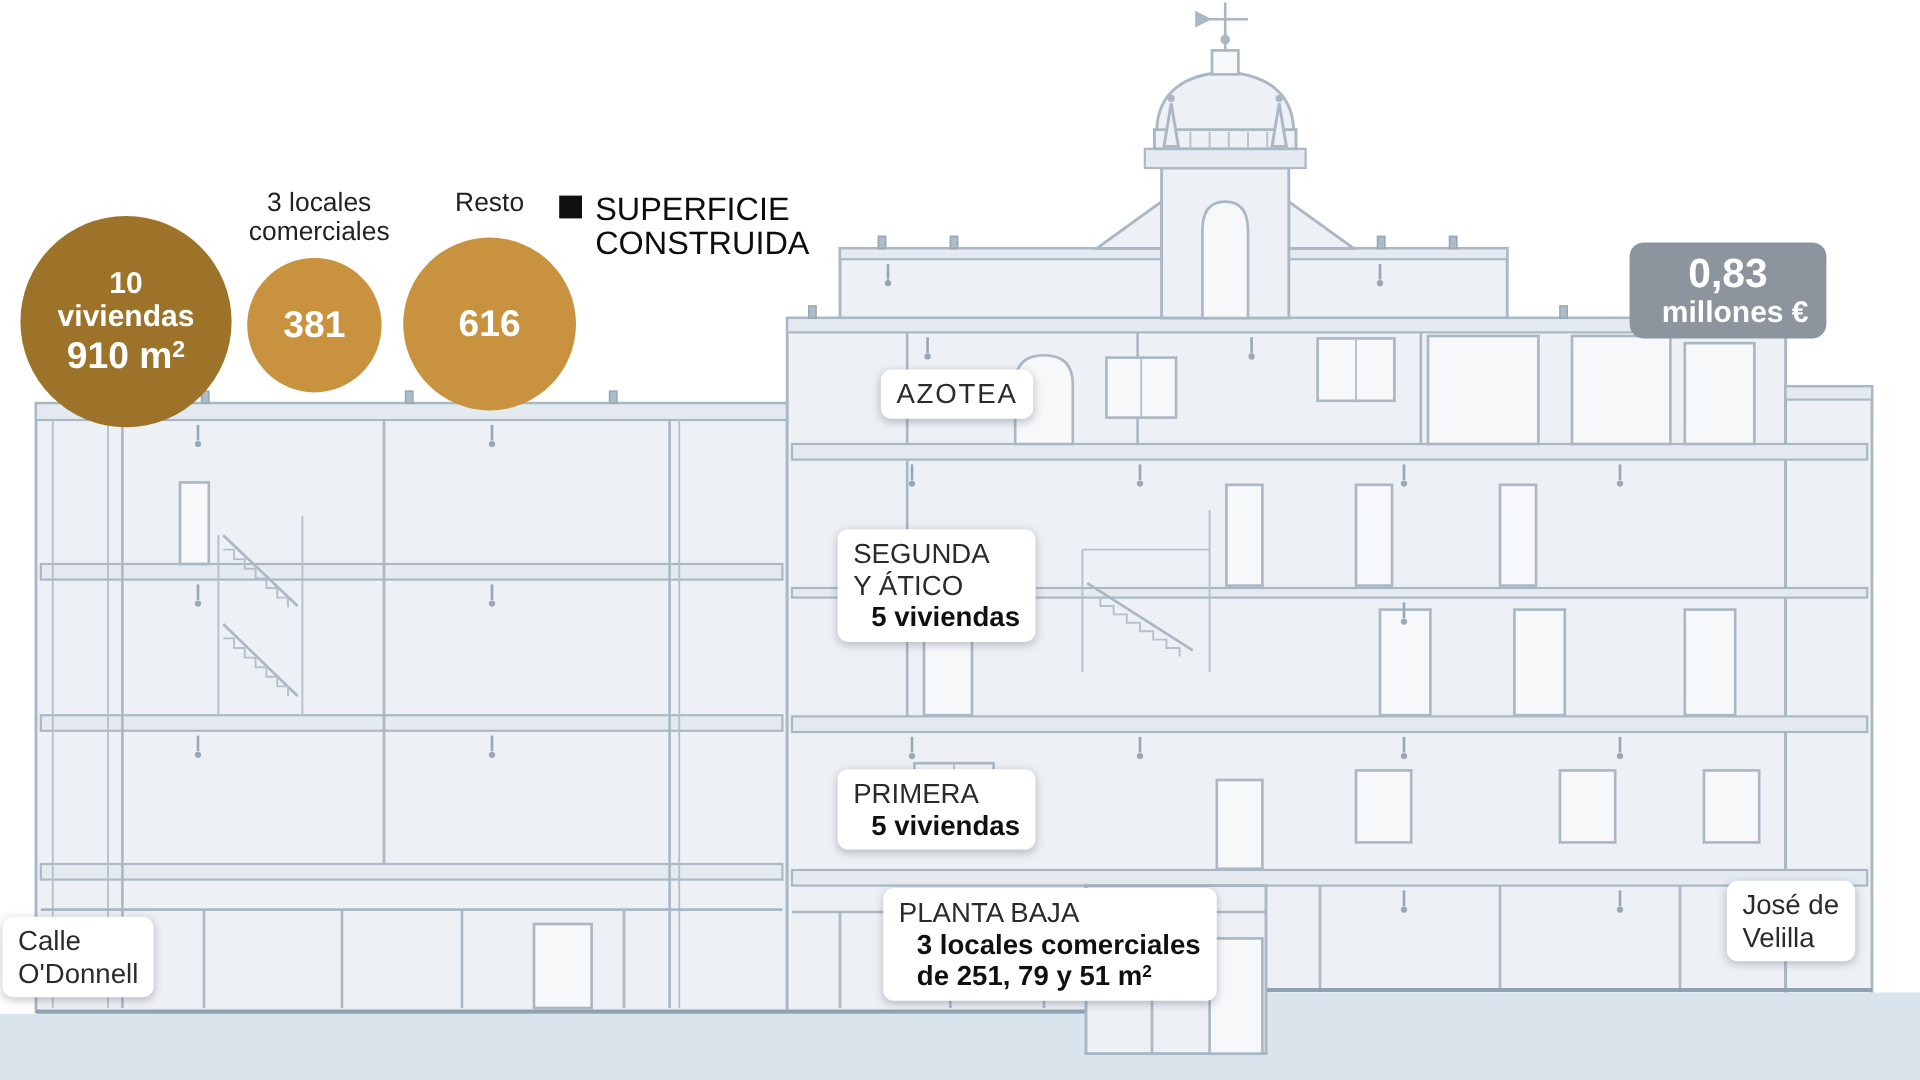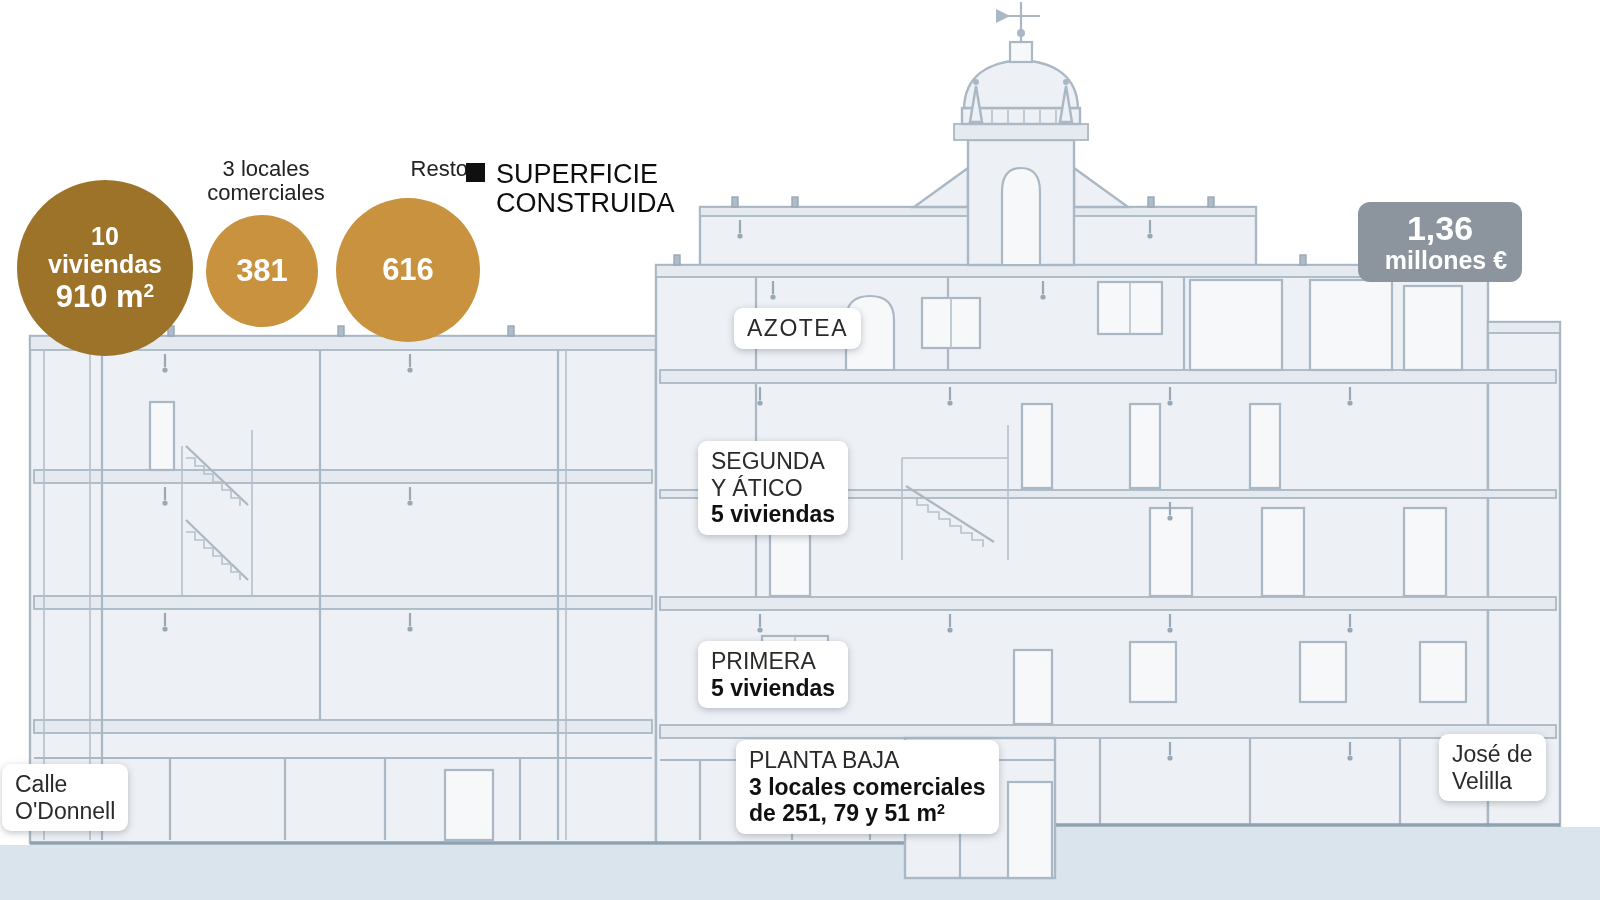--- a/index.html
+++ b/index.html
@@ -22,39 +22,39 @@
   
   .bubble{position:absolute;border-radius:50%;color:#fff;display:flex;flex-direction:column;
           align-items:center;justify-content:center;text-align:center;font-weight:700;z-index:3;}
   #bubble-viviendas{left:17px;top:180px;width:176px;height:176px;background:#9c7329;line-height:1.12;}
   #bubble-viviendas .l{font-size:25px;}
   #bubble-viviendas .area{font-size:31px;margin-top:2px;}
   #bubble-locales{left:206px;top:215px;width:112px;height:112px;background:#c8923e;font-size:31px;}
   #bubble-resto{left:336px;top:198px;width:144px;height:144px;background:#c8923e;font-size:31px;}
   .bubble-label{position:absolute;text-align:center;font-size:22px;color:#222;line-height:1.08;z-index:3;}
   #label-locales{left:196px;top:157px;width:140px;}
-  #label-resto{left:348px;top:157px;width:120px;text-align:right;}
+  #label-resto{left:348px;top:157px;width:120px;}
   .sup{font-size:0.62em;vertical-align:0.5em;}
 
   
   .legend{position:absolute;display:flex;gap:11px;z-index:4;}
   .legend .sq{width:19px;height:19px;background:#101010;margin-top:3px;flex:0 0 auto;}
   .legend .ltxt{font-size:27px;font-weight:400;color:#0d0d0d;line-height:1.07;white-space:nowrap;}
   #legend-superficie{left:466px;top:160px;}
   #legend-presupuesto{left:1331px;top:158px;}
   #presupuesto-badge{position:absolute;left:1358px;top:202px;width:164px;height:80px;background:#8c959d;
       border-radius:12px;color:#fff;text-align:center;font-weight:700;z-index:4;
       display:flex;flex-direction:column;justify-content:center;line-height:1.05;}
   #presupuesto-badge .val{font-size:34px;}
   #presupuesto-badge .unit{font-size:25px;margin-left:12px;}
 
   
   .plate{position:absolute;background:#ffffff;border-radius:9px;padding:7px 13px;z-index:2;
          box-shadow:0 2px 7px rgba(90,100,115,.38);font-size:23px;line-height:1.16;color:#2a2a28;white-space:nowrap;}
-  .plate .b{font-weight:700;color:#101010;}
+  .plate .b{font-weight:700;color:#101010;margin-left:15px;}
   #plate-azotea{left:734px;top:308px;letter-spacing:1.5px;}
   #plate-segunda{left:698px;top:441px;}
   #plate-primera{left:698px;top:641px;}
   #plate-planta-baja{left:736px;top:740px;}
   #plate-calle{left:2px;top:764px;}
   #plate-jose{left:1439px;top:734px;}
 </style>
 </head>
 <body>
 
@@ -327,21 +327,21 @@
 
   <div class="legend" id="legend-superficie">
     <div class="sq"></div>
     <div class="ltxt">
       <div>SUPERFICIE</div>
       <div>CONSTRUIDA</div>
     </div>
   </div>
 
   <div id="presupuesto-badge">
-    <div class="val">1,36</div>
+    <div class="val">0,83</div>
     <div class="unit">millones €</div>
   </div>
 
   <div class="plate" id="plate-azotea">
     <div>AZOTEA</div>
   </div>
 
   <div class="plate" id="plate-segunda">
     <div>SEGUNDA</div>
     <div>Y ÁTICO</div>

